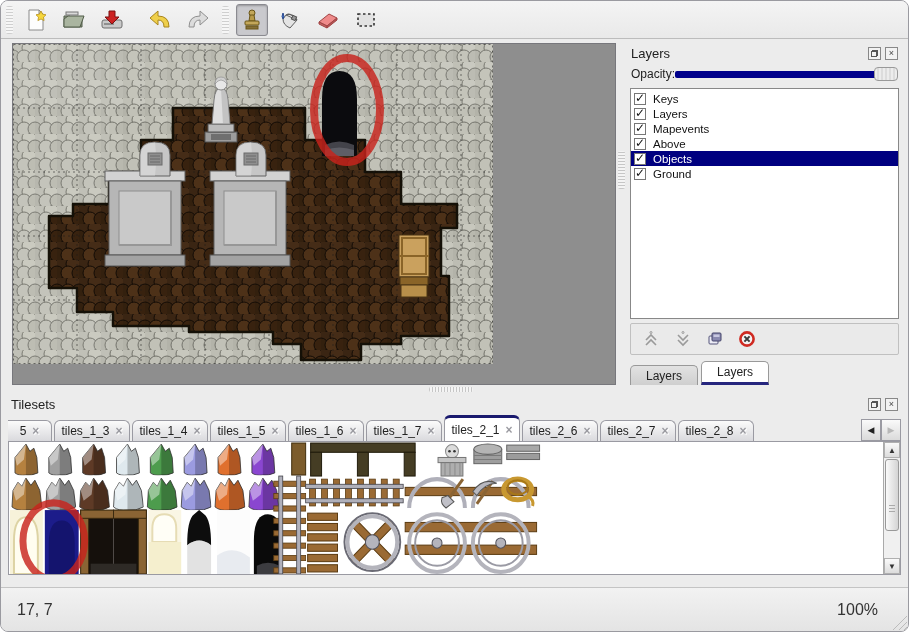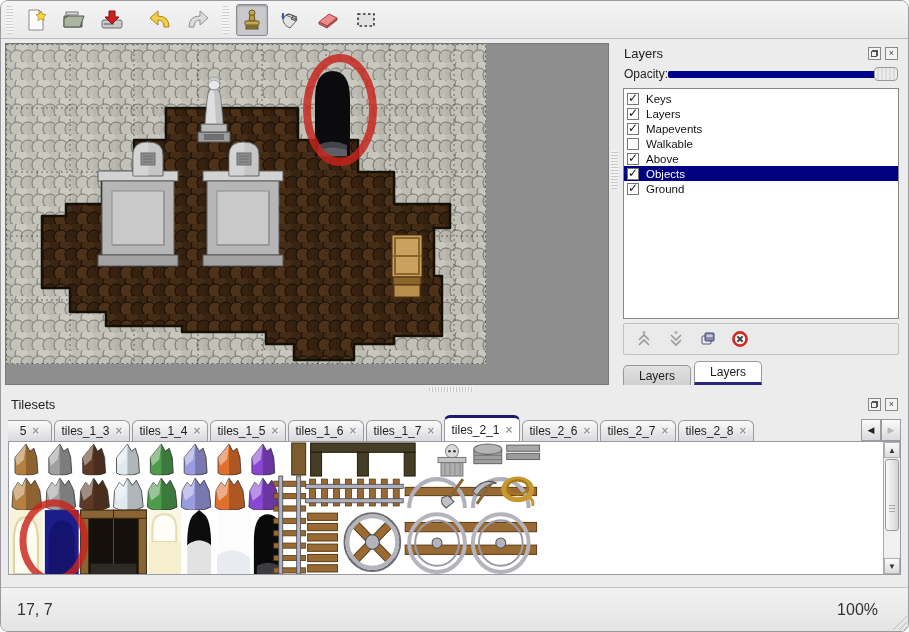--- a/index.html
+++ b/index.html
@@ -14,21 +14,21 @@
   
   .toolbar{height:38px;background:linear-gradient(#f4f4f4,#e9e9e9);border-bottom:1px solid #bcbcbc;
     display:flex;align-items:center;flex:0 0 auto;}
   .tb-handle{width:7px;height:28px;margin:0 4px 0 5px;
     background:repeating-linear-gradient(0deg,#cfcfcf 0 1px,#f6f6f6 1px 3px);border-radius:2px;}
   .tb-btn{width:32px;height:32px;margin:0 3px;display:flex;align-items:center;justify-content:center;
     border:1px solid transparent;border-radius:3px;}
   .tb-btn.selected{background:#c9c9cd;border:1px solid #8a8a90;box-shadow:inset 0 1px 2px rgba(0,0,0,.25);}
   .tb-gap{width:10px;}
   
-  .main{flex:0 0 346px;display:flex;padding-left:4px;}
+  .main{flex:0 0 346px;display:flex;padding-left:11px;}
   .map-frame{margin-top:4px;width:604px;height:342px;border:1px solid #77777c;background:#8e8e8e;flex:0 0 auto;}
   .map-frame svg{display:block;}
   .vsplit{width:12px;position:relative;}
   .vsplit::after{content:"";position:absolute;left:2px;top:112px;width:7px;height:38px;
     background:repeating-linear-gradient(0deg,#c6c6c6 0 1px,#f4f4f4 1px 3px);border-radius:2px;}
   
   .layers-panel{flex:1;margin-right:7px;padding-top:4px;display:flex;flex-direction:column;height:346px;}
   .panel-title{height:20px;display:flex;align-items:center;justify-content:space-between;padding:0 3px;flex:0 0 auto;}
   .panel-title .pt-label{font-size:13px;color:#222;}
   .pt-btns{display:flex;gap:4px;}
@@ -291,24 +291,20 @@
             </span>
           <span>Layers</span>
         </div>
         <div class="layer-row">
           <span class="cb checked">
               <i class="mark">✓</i>
             </span>
           <span>Mapevents</span>
         </div>
         <div class="layer-row">
-          <span class="cb"></span>
-          <span>Walkable</span>
-        </div>
-        <div class="layer-row">
           <span class="cb checked">
               <i class="mark">✓</i>
             </span>
           <span>Above</span>
         </div>
         <div class="layer-row selected">
           <span class="cb checked">
               <i class="mark">✓</i>
             </span>
           <span>Objects</span>

